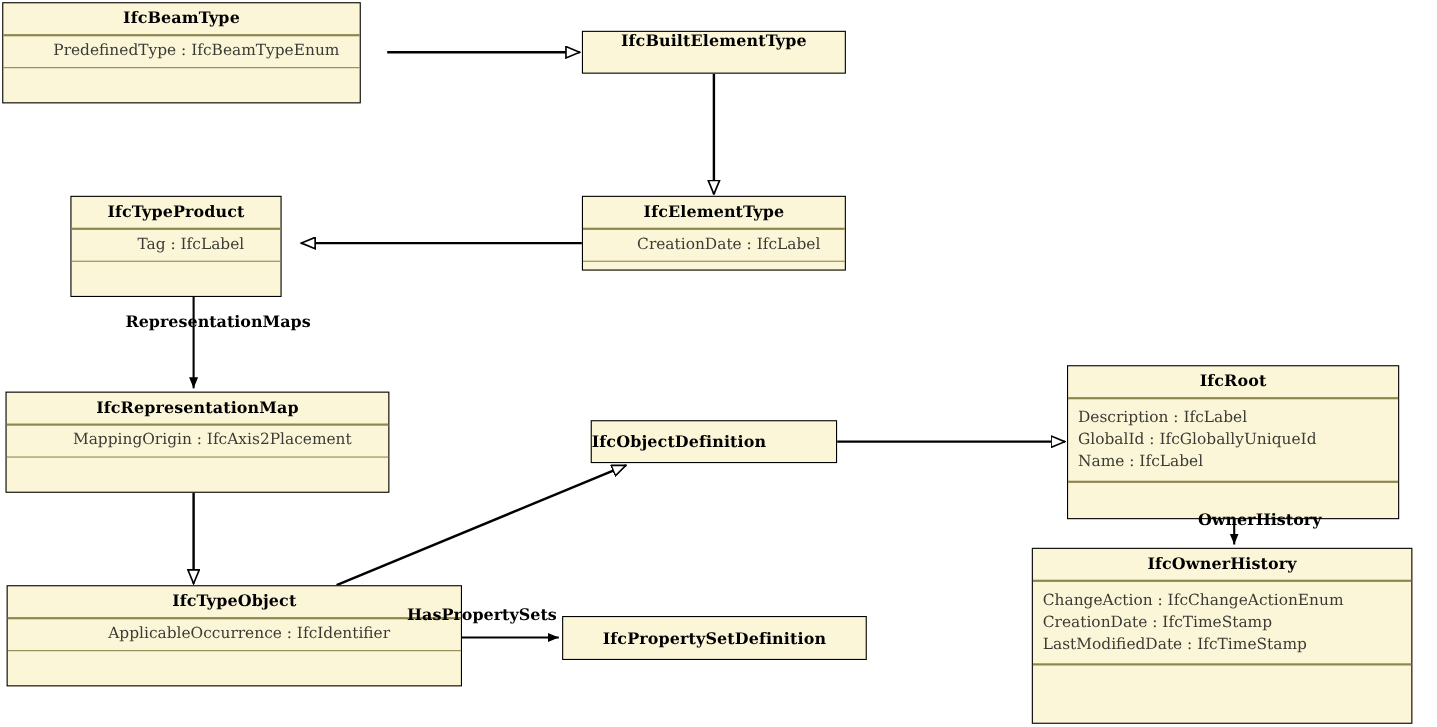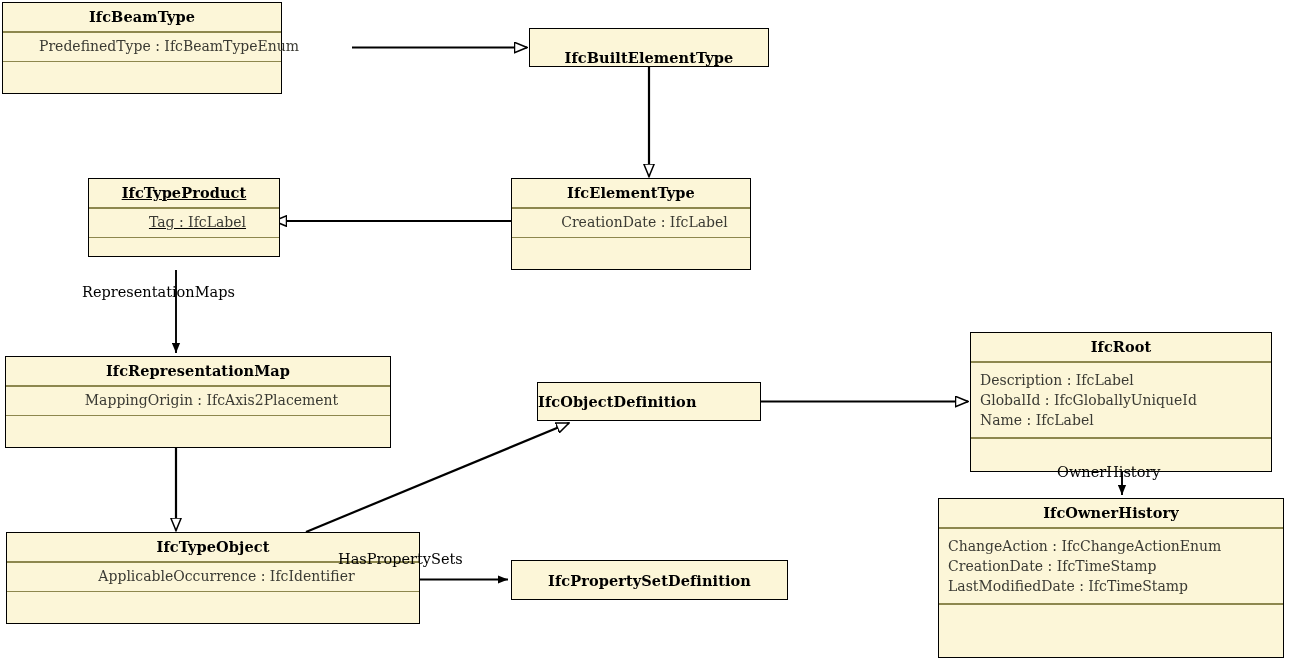--- a/index.html
+++ b/index.html
@@ -52,25 +52,26 @@
   }
   .uml-attrs.centered { text-align: center; padding-left: 36px; }
   .uml-attrs.lefty { text-align: left; }
   .uml-attr { white-space: nowrap; }
   .uml-ops {
     height: 20px;
   }
   .edge-label {
     position: absolute;
     font-size: 14.5px;
-    font-weight: normal;
+    font-weight: bold;
     color: #000000;
     white-space: nowrap;
     z-index: 5;
     font-family: "DejaVu Serif", serif;
+    margin-left: 32px;
   }
 </style>
 </head>
 <body>
 
 <div id="canvas">
 
   <svg class="edges" viewBox="0 0 1306 661">
     <defs>
       <marker id="hollowTri" markerWidth="14" markerHeight="12" refX="13" refY="6" orient="auto" markerUnits="userSpaceOnUse">
@@ -111,55 +112,55 @@
 
     <g>
       <line x1="348" y1="579.5" x2="508" y2="579.5" stroke="#000000" stroke-width="1.9" marker-end="url(#solidArrow)"></line>
     </g>
 
     <g>
       <line x1="1122" y1="455" x2="1122" y2="495" stroke="#000000" stroke-width="1.9" marker-end="url(#solidArrow)"></line>
     </g>
   </svg>
 
-  <div class="uml-class" style="left:2px; top:2px; width:280px; height:92px;">
+  <div class="uml-class" style="left:2px; top:2px; width:326px; height:92px;">
     <div class="uml-title">IfcBeamType</div>
     <div class="uml-sep"></div>
     <div class="uml-attrs centered">
       <div class="uml-attr">PredefinedType : IfcBeamTypeEnum</div>
     </div>
     <div class="uml-sep"></div>
     <div class="uml-ops"></div>
   </div>
 
-  <div class="uml-class" style="left:529px; top:28px; width:240px; height:39px; display:flex; align-items:flex-end; justify-content:center;">
+  <div class="uml-class" style="left:529px; top:28px; width:240px; height:39px; display:flex; align-items:flex-start; justify-content:center;">
     <div class="uml-title" style="padding:0;">IfcBuiltElementType</div>
   </div>
 
-  <div class="uml-class" style="left:88px; top:178px; width:192px; height:79px;text-decoration:underline;">
+  <div class="uml-class" style="left:64px; top:178px; width:192px; height:92px;">
     <div class="uml-title">IfcTypeProduct</div>
     <div class="uml-sep"></div>
     <div class="uml-attrs centered">
       <div class="uml-attr">Tag : IfcLabel</div>
     </div>
     <div class="uml-sep"></div>
     <div class="uml-ops"></div>
   </div>
 
-  <div class="uml-class" style="left:511px; top:178px; width:240px; height:92px;">
+  <div class="uml-class" style="left:529px; top:178px; width:240px; height:68px;">
     <div class="uml-title">IfcElementType</div>
     <div class="uml-sep"></div>
     <div class="uml-attrs centered">
       <div class="uml-attr">CreationDate : IfcLabel</div>
     </div>
     <div class="uml-sep"></div>
     <div class="uml-ops"></div>
   </div>
 
-  <div class="uml-class" style="left:5px; top:356px; width:386px; height:92px;">
+  <div class="uml-class" style="left:5px; top:356px; width:349px; height:92px;">
     <div class="uml-title">IfcRepresentationMap</div>
     <div class="uml-sep"></div>
     <div class="uml-attrs centered">
       <div class="uml-attr">MappingOrigin : IfcAxis2Placement</div>
     </div>
     <div class="uml-sep"></div>
     <div class="uml-ops"></div>
   </div>
 
   <div class="uml-class" style="left:537px; top:382px; width:224px; height:39px; display:flex; align-items:center; justify-content:flex-start;">

